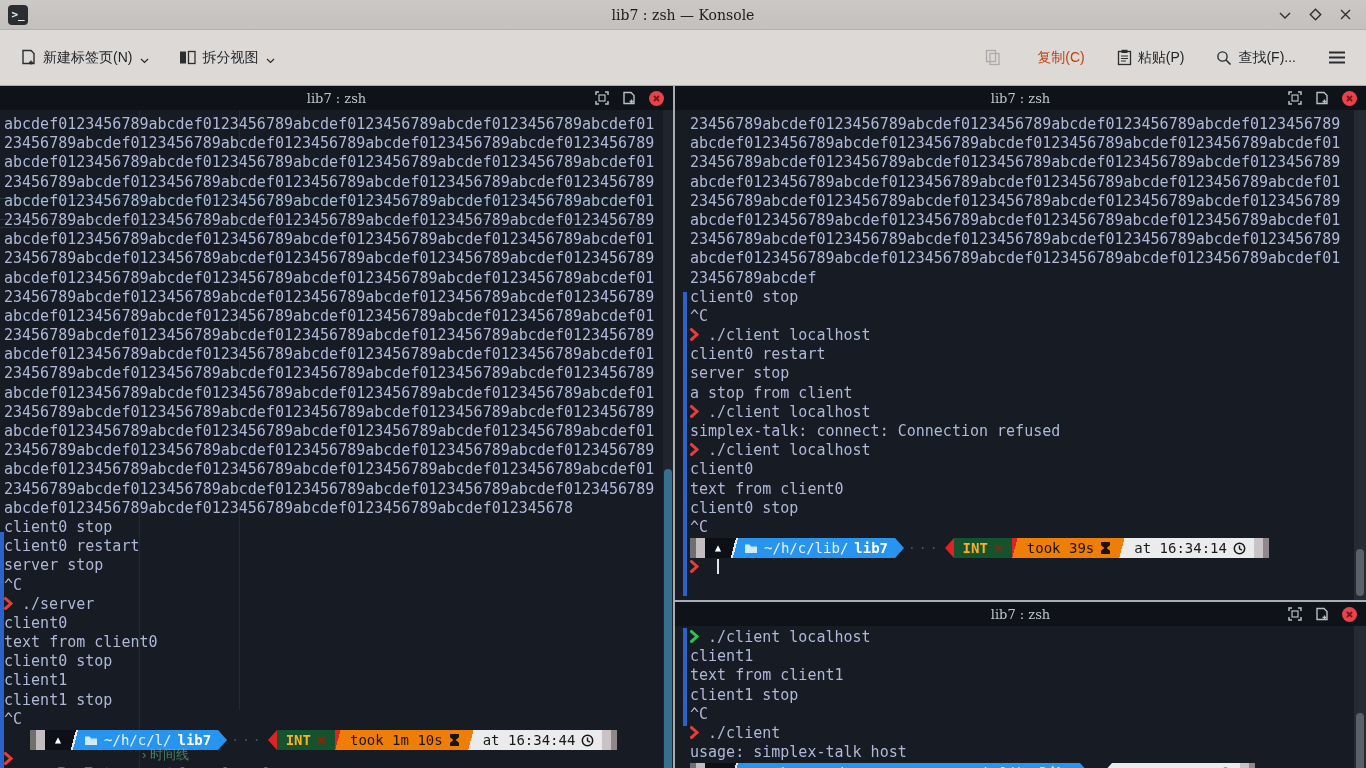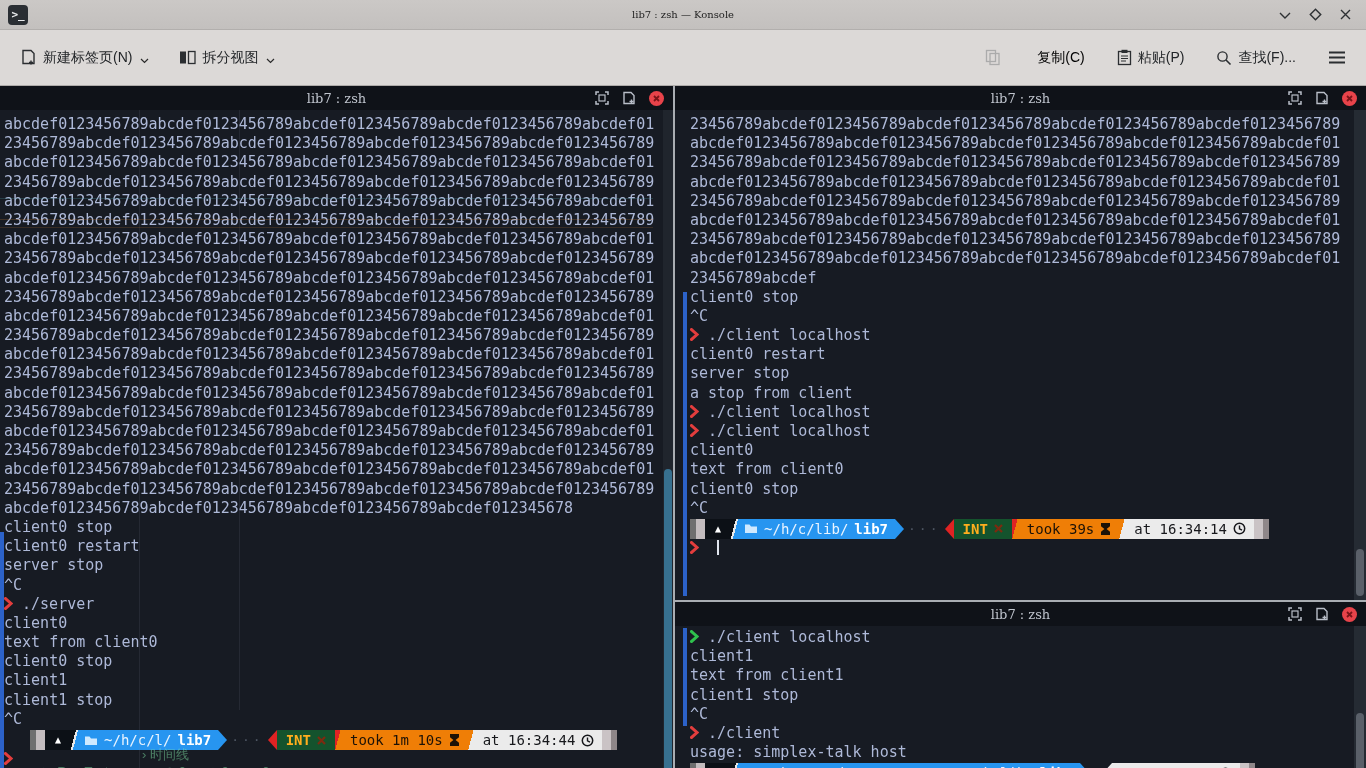--- a/index.html
+++ b/index.html
@@ -2,31 +2,31 @@
 <html><head>
 <meta charset="utf-8">
 <style>
   * { margin:0; padding:0; box-sizing:border-box; }
   html,body { width:1366px; height:768px; overflow:hidden; background:#000; }
   .window { width:1366px; height:768px; position:relative; font-family:"Liberation Sans",sans-serif; }
 
   
   .titlebar { height:30px; background:linear-gradient(#cbc8c6,#c3c0be); display:flex; align-items:center; position:relative; border-bottom:1px solid #b2afad; }
   .app-icon { width:20px; height:20px; margin-left:8px; background:#2a2e33; border-radius:4px; color:#e8eaec; font-family:"DejaVu Sans Mono",monospace; font-size:11px; font-weight:bold; display:flex; align-items:center; justify-content:center; }
-  .win-title { position:absolute; left:0; right:0; text-align:center; font-family:"DejaVu Serif",serif; font-size:10px; color:#1d1d1d; }
+  .win-title { position:absolute; left:0; right:0; text-align:center; font-family:"DejaVu Serif",serif; font-size:14px; color:#1d1d1d; }
   .win-btns { margin-left:auto; display:flex; gap:12px; padding-right:12px; z-index:2; }
   .win-btn { width:18px; height:18px; display:flex; align-items:center; justify-content:center; cursor:pointer; }
 
   
   .toolbar { height:56px; background:#dcd9d7; border-bottom:1px solid #aeaba9; display:flex; align-items:center; padding:0 12px; font-size:14px; color:#232629; }
   .tb-btn { display:flex; align-items:center; gap:6px; padding:6px 8px; border-radius:3px; cursor:pointer; }
   .tb-btn svg { display:block; }
   .tb-left { display:flex; gap:14px; }
   .tb-right { margin-left:auto; display:flex; gap:16px; align-items:center; }
-  .tb-btn.disabled { color:#000000;gap:36px; }
+  .tb-btn.disabled { color:#c2410c;gap:36px; }
   .chev { margin-left:2px; margin-top:6px; }
 
   
   .term { height:696px; display:flex; background:#14171d; position:relative; }
   .pane { position:relative; background:#171b23; overflow:hidden; }
   .pane-left { width:673px; }
   .vdiv { width:2px; background:#a9adb2; }
   .rcol { flex:1; display:flex; flex-direction:column; }
   .pane-tr { height:514px; }
   .hdiv { height:2px; background:#a9adb2; }
@@ -238,21 +238,21 @@
                 <svg width="7" height="7" viewBox="0 0 7 7">
                   <path d="M1 1 L6 6 M6 1 L1 6" stroke="#7a1418" stroke-width="1.8"></path>
                 </svg>
               </span>
             </span>
         </div>
         <div class="pane-body"><div class="tline">23456789abcdef0123456789abcdef0123456789abcdef0123456789abcdef0123456789</div><div class="tline">abcdef0123456789abcdef0123456789abcdef0123456789abcdef0123456789abcdef01</div><div class="tline">23456789abcdef0123456789abcdef0123456789abcdef0123456789abcdef0123456789</div><div class="tline">abcdef0123456789abcdef0123456789abcdef0123456789abcdef0123456789abcdef01</div><div class="tline">23456789abcdef0123456789abcdef0123456789abcdef0123456789abcdef0123456789</div><div class="tline">abcdef0123456789abcdef0123456789abcdef0123456789abcdef0123456789abcdef01</div><div class="tline">23456789abcdef0123456789abcdef0123456789abcdef0123456789abcdef0123456789</div><div class="tline">abcdef0123456789abcdef0123456789abcdef0123456789abcdef0123456789abcdef01</div><div class="tline">23456789abcdef</div><div class="tline">client0 stop</div><div class="tline">^C</div><div class="tline"><svg width="9" height="13" viewBox="0 0 9 13" class="parrow">
                 <path d="M1.5 1.5 L7 6.5 L1.5 11.5" fill="none" stroke="#e33d3d" stroke-width="3" stroke-linecap="square"></path>
               </svg> ./client localhost</div><div class="tline">client0 restart</div><div class="tline">server stop</div><div class="tline">a stop from client</div><div class="tline"><svg width="9" height="13" viewBox="0 0 9 13" class="parrow">
                 <path d="M1.5 1.5 L7 6.5 L1.5 11.5" fill="none" stroke="#e33d3d" stroke-width="3" stroke-linecap="square"></path>
-              </svg> ./client localhost</div><div class="tline"><svg width="9" height="13" viewBox="0 0 9 13" class="parrow">
+              </svg> ./client localhost</div><div class="tline">simplex-talk: connect: Connection refused</div><div class="tline"><svg width="9" height="13" viewBox="0 0 9 13" class="parrow">
                 <path d="M1.5 1.5 L7 6.5 L1.5 11.5" fill="none" stroke="#e33d3d" stroke-width="3" stroke-linecap="square"></path>
               </svg> ./client localhost</div><div class="tline">client0</div><div class="tline">text from client0</div><div class="tline">client0 stop</div><div class="tline">^C</div><div class="powerline"><span class="pl-block" style="background: rgb(111, 111, 111); width: 6px;"></span><span class="pl-block" style="background: rgb(195, 188, 190); width: 9px;"></span><span class="pl-seg pl-dark">▲</span><span class="sep-dark-blue"></span><span class="pl-seg pl-blue"><svg width="14" height="11" viewBox="0 0 14 11">
                   <path d="M1 1.5h4.5l1.5 2H13v6.5H1z" fill="#cfe9ff"></path>
                 </svg><span>~/h/c/lib/</span><b>lib7</b></span><span class="arr-r"></span><span class="pl-dots">···</span><span class="arr-l-red"></span><span class="pl-seg pl-red"><span class="jobstate" style="font-weight: bold;">INT</span><svg width="9" height="9" viewBox="0 0 9 9">
                   <path d="M1 1 L8 8 M8 1 L1 8" stroke="#7d2a10" stroke-width="2.2"></path>
                 </svg></span><span class="sep-red-orange"></span><span class="pl-seg pl-orange"><span>took 39s</span><svg width="11" height="14" viewBox="0 0 11 14">
                   <path d="M1 1h9v3.2L6.6 7 10 9.8V13H1V9.8L4.4 7 1 4.2z" fill="#1c1207"></path>
                 </svg></span><span class="sep-orange-white"></span><span class="pl-seg pl-white"><span>at 16:34:14</span><svg width="13" height="13" viewBox="0 0 13 13">
                   <circle cx="6.5" cy="6.5" r="5.2" fill="none" stroke="#17181c" stroke-width="1.5"></circle>
                   <path d="M6.5 3.4V6.8L9 8.2" fill="none" stroke="#17181c" stroke-width="1.4"></path>

